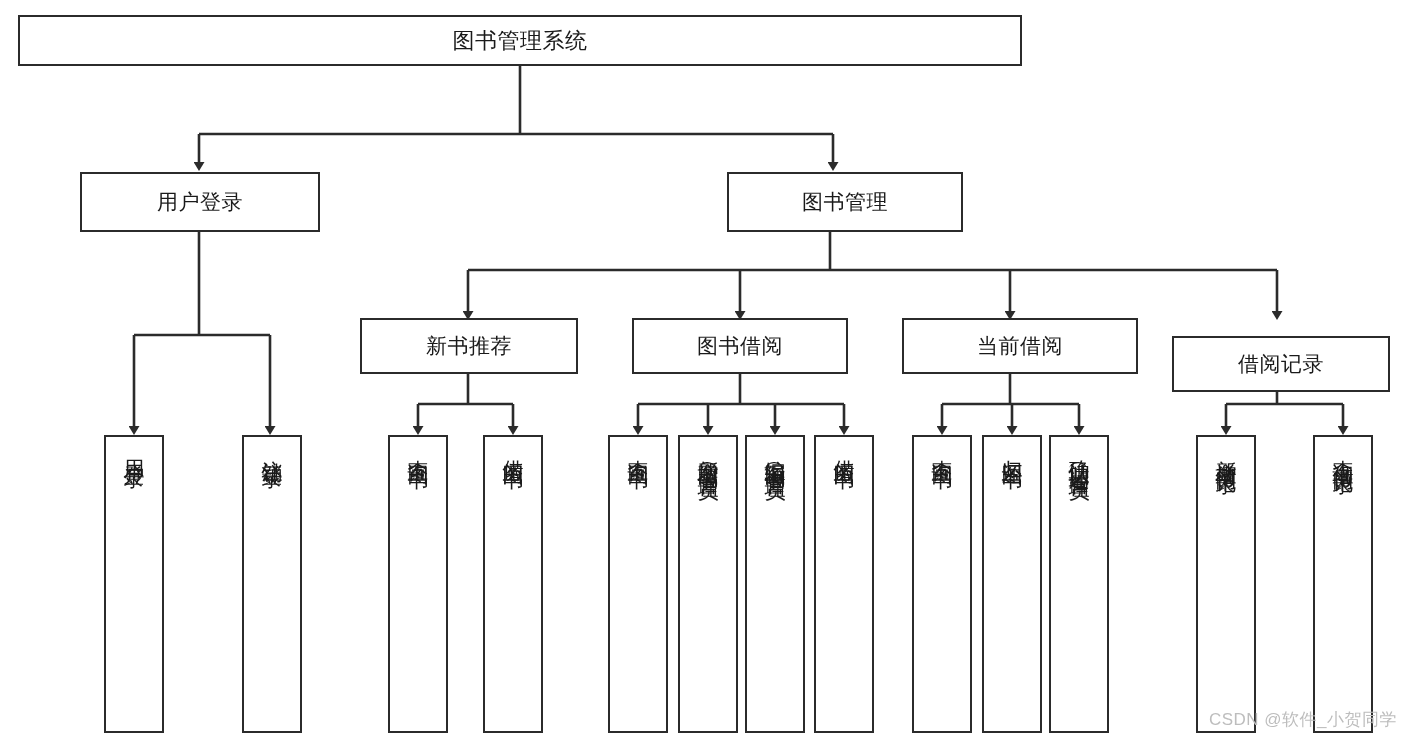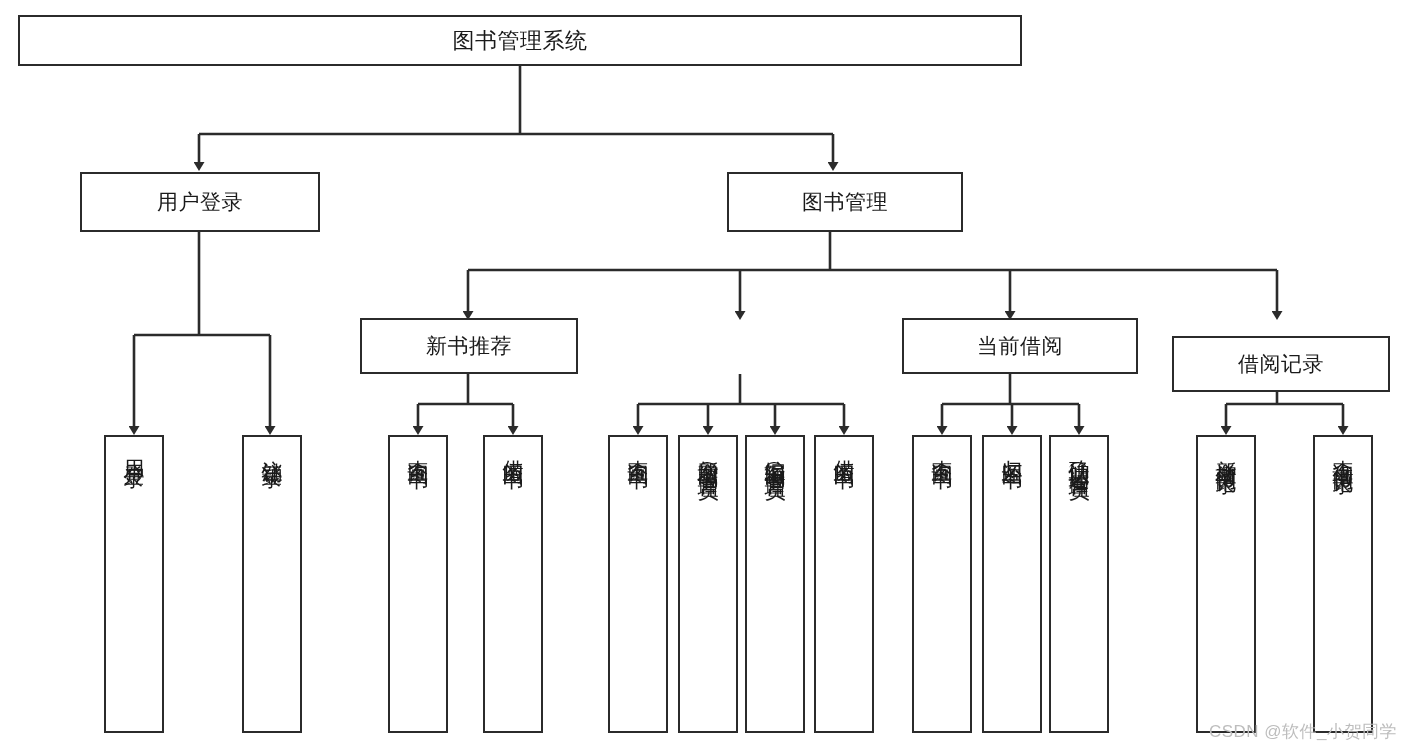--- a/index.html
+++ b/index.html
@@ -52,21 +52,21 @@
     position: absolute;
     left: 0;
     top: 0;
     width: 1405px;
     height: 747px;
     pointer-events: none;
   }
   .wm {
     position: absolute;
     right: 8px;
-    bottom: 4px;
+    bottom: 16px;
     font-size: 17px;
     color: #bdbdbd;
     white-space: nowrap;
     letter-spacing: 0.5px;
   }
 </style>
 </head>
 <body>
 
 <div id="canvas">
@@ -128,20 +128,23 @@
   <div class="node h" style="left:80px; top:172px; width:240px; height:60px;">
     <span class="label">用户登录</span>
   </div>
   <div class="node h" style="left:712px; top:172px; width:236px; height:60px;margin-left:15px;">
     <span class="label">图书管理</span>
   </div>
 
   <div class="node h" style="left:360px; top:318px; width:218px; height:56px;">
     <span class="label">新书推荐</span>
   </div>
+  <div class="node h" style="left:632px; top:318px; width:216px; height:56px;">
+    <span class="label">图书借阅</span>
+  </div>
   <div class="node h" style="left:902px; top:318px; width:236px; height:56px;">
     <span class="label">当前借阅</span>
   </div>
   <div class="node h" style="left:1172px; top:336px; width:218px; height:56px;">
     <span class="label">借阅记录</span>
   </div>
 
   <div class="node v" style="left:104px; top:435px; width:60px; height:298px;">
     <span class="label">用户登录</span>
   </div>

